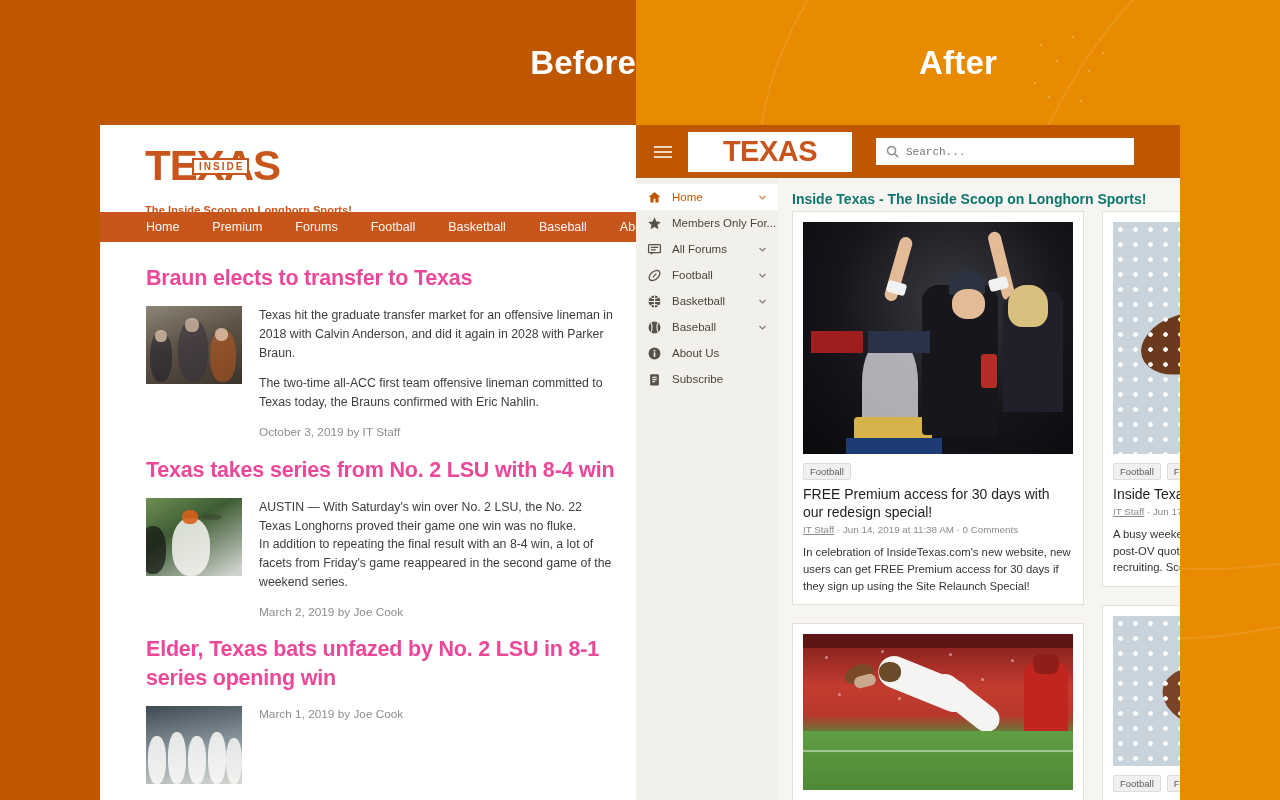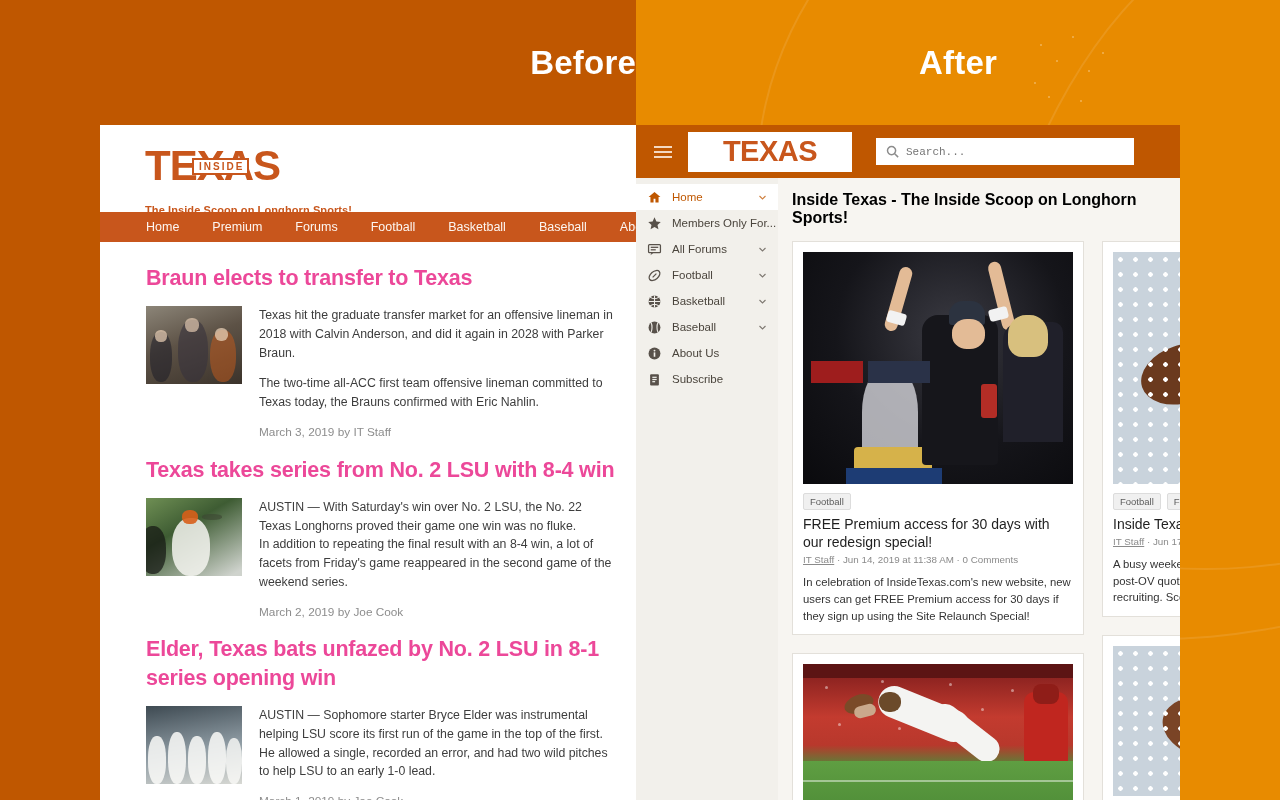--- a/index.html
+++ b/index.html
@@ -169,22 +169,22 @@
   .nav-ic { width: 15px; height: 15px; flex: none; display: block; }
   .nav-label { flex: 1; white-space: nowrap; overflow: hidden; text-overflow: ellipsis; }
   .chev { width: 9px; height: 9px; margin-right: 11px; flex: none; opacity: 0.75; }
 
   .main {
     flex: 1; padding: 13px 0 0 14px;
     background: #f7f5f1;
     overflow: hidden;
   }
   .main-title {
-    font-size: 16px; font-weight: bold; color: #000000;
-    margin-bottom: 14px;
+    font-size: 14px; font-weight: bold; color: #0f766e;
+    margin-bottom: 4px;
   }
   .card-cols { display: flex; gap: 18px; }
   .col { width: 292px; flex: none; }
   .col.col2 { width: 292px; }
   .card {
     background: #ffffff; border: 1px solid #e3e0da;
     margin-bottom: 18px; padding: 10px;
   }
   .card-img {
     width: 100%; height: 232px;
@@ -270,21 +270,21 @@
           <div class="blob" style="left:4px;top:26px;width:22px;height:50px;background:rgba(30,30,40,.55);"></div>
           <div class="blob" style="left:32px;top:14px;width:30px;height:62px;background:rgba(55,50,60,.6);"></div>
           <div class="blob" style="left:64px;top:24px;width:26px;height:52px;background:rgba(190,90,30,.55);"></div>
           <div class="blob" style="left:9px;top:24px;width:12px;height:12px;background:rgba(225,200,175,.75);"></div>
           <div class="blob" style="left:39px;top:12px;width:14px;height:14px;background:rgba(225,200,175,.7);"></div>
           <div class="blob" style="left:69px;top:22px;width:13px;height:13px;background:rgba(230,205,180,.75);"></div>
         </div>
         <div class="art-text">
           <p>Texas hit the graduate transfer market for an offensive lineman in 2018 with Calvin Anderson, and did it again in 2028 with Parker Braun.</p>
           <p>The two-time all-ACC first team offensive lineman committed to Texas today, the Brauns confirmed with Eric Nahlin.</p>
-          <div class="art-meta">March 3, 2019 by IT Staff</div>
+          <div class="art-meta">October 3, 2019 by IT Staff</div>
         </div>
       </div>
     </div>
 
     <div class="article" style="margin-top:14px;">
       <div class="art-title">Texas takes series from No. 2 LSU with 8-4 win</div>
       <div class="art-body">
         <div class="thumb t-pitch">
           <div class="blob" style="left:-6px;top:28px;width:26px;height:48px;background:rgba(20,22,18,.7);"></div>
           <div class="blob" style="left:26px;top:20px;width:38px;height:58px;background:rgba(245,245,240,.85);"></div>
@@ -303,21 +303,20 @@
       <div class="art-title">Elder, Texas bats unfazed by No. 2 LSU in 8-1 series opening win</div>
       <div class="art-body">
         <div class="thumb t-team">
           <div class="blob" style="left:2px;top:30px;width:18px;height:48px;background:rgba(250,250,248,.85);"></div>
           <div class="blob" style="left:22px;top:26px;width:18px;height:52px;background:rgba(250,250,248,.85);"></div>
           <div class="blob" style="left:42px;top:30px;width:18px;height:48px;background:rgba(250,250,248,.85);"></div>
           <div class="blob" style="left:62px;top:26px;width:18px;height:52px;background:rgba(250,250,248,.85);"></div>
           <div class="blob" style="left:80px;top:32px;width:16px;height:46px;background:rgba(250,250,248,.8);"></div>
         </div>
         <div class="art-text">
-          <p>AUSTIN — Sophomore starter Bryce Elder was instrumental helping LSU score its first run of the game in the top of the first. He allowed a single, recorded an error, and had two wild pitches to help LSU to an early 1-0 lead.</p>
           <div class="art-meta">March 1, 2019 by Joe Cook</div>
         </div>
       </div>
     </div>
 
   </div>
 </div>
 
 <div class="after-panel">
 

